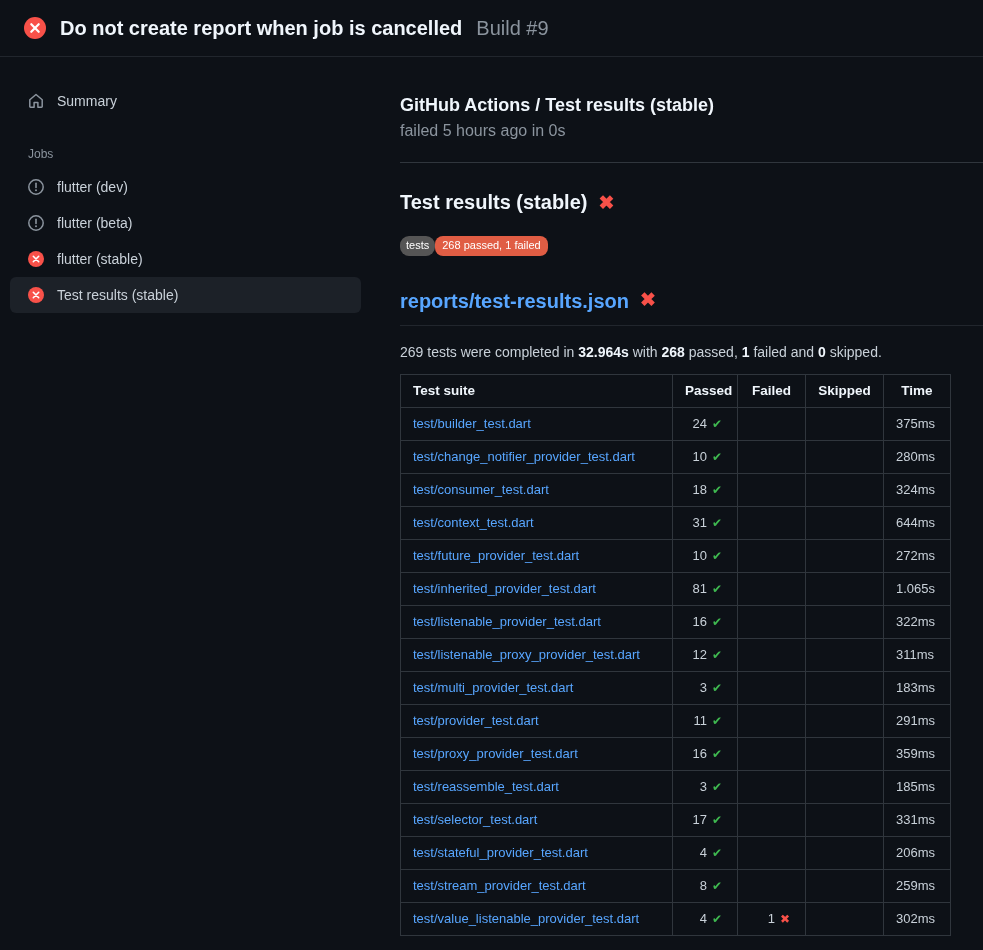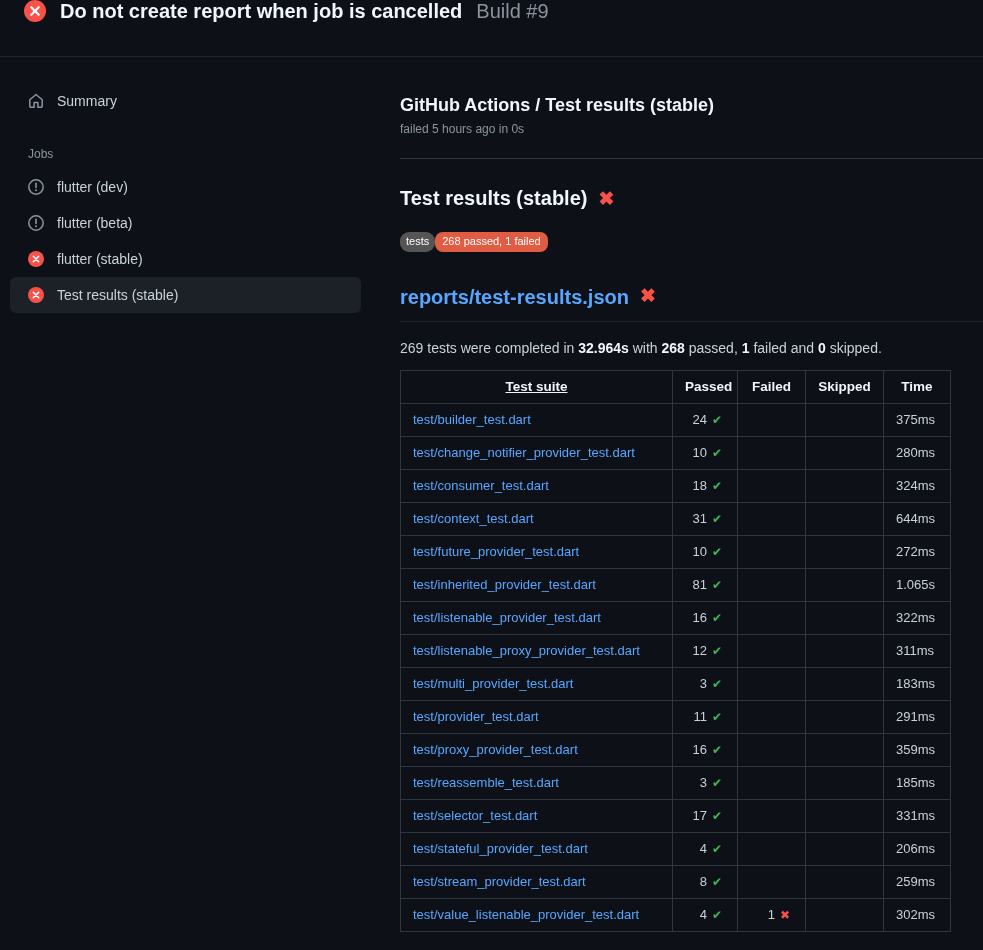--- a/index.html
+++ b/index.html
@@ -7,21 +7,21 @@
   body {
     width: 983px; height: 950px; overflow: hidden;
     background: var(--bg, #0d1117);
     color: var(--text, #c9d1d9);
     font-family: "Liberation Sans", sans-serif;
     font-size: 14px;
   }
 
   
   .app-header {
-    display: flex; gap: 14px;
+    display: flex; align-items: center; gap: 14px;
     height: 57px; padding: 0 24px;
     border-bottom: 1px solid var(--border-muted, #21262d);
   }
   .app-header .status-ico { width: 22px; height: 22px; flex: none; display: inline-flex; }
   .app-header .run-title { margin: 0; font-size: 20px; font-weight: 700; color: var(--heading, #f0f6fc); white-space: nowrap; }
   .app-header .build { font-size: 20px; font-weight: 400; color: var(--muted, #8b949e); white-space: nowrap; }
 
   
   .layout { display: flex; align-items: flex-start; }
 
@@ -33,21 +33,21 @@
     font-size: 14px; color: var(--text, #c9d1d9); cursor: pointer;
     white-space: nowrap;
   }
   .side-item.selected { background: var(--selected, #1c2128); }
   .side-item .ico { width: 16px; height: 16px; flex: none; display: inline-flex; }
   .jobs-label { margin: 28px 0 8px 18px; font-size: 12px; color: var(--muted, #8b949e); }
 
   
   .main { flex: 1; padding: 38px 0 0 25px; }
   .breadcrumb { font-size: 18px; font-weight: 700; color: var(--heading, #f0f6fc); }
-  .status-line { margin-top: 6px; font-size: 12px; color: var(--muted, #8b949e); }
+  .status-line { margin-top: 6px; font-size: 16px; color: var(--muted, #8b949e); }
   .divider { margin-top: 22px; border-bottom: 1px solid var(--border, #30363d); }
 
   .section-title {
     display: flex; align-items: center; gap: 11px;
     margin-top: 28px; font-size: 20px; font-weight: 700; color: var(--heading, #f0f6fc);
   }
   .red-x { color: var(--red, #f85149); font-weight: 700; }
   .section-title .red-x, .report-heading .red-x { font-size: 19px; line-height: 1; }
 
   .badge-row { margin-top: 22px; }
@@ -70,21 +70,21 @@
   .summary-sentence strong { font-weight: 700; color: var(--heading, #f0f6fc); }
 
   
   table.results { margin-top: 14px; width: 550px; border-collapse: collapse; table-layout: fixed; }
   .results th, .results td {
     border: 1px solid var(--border, #30363d);
     padding: 7px 12px; font-size: 13px; line-height: 18px;
     white-space: nowrap; overflow: hidden;
   }
   .results th { color: var(--heading, #f0f6fc); font-weight: 700; text-align: center; font-size: 13.5px; }
-  .results th.suite-h { text-align: center; text-decoration: underline; }
+  .results th.suite-h { text-align: left; }
   .results td.suite a { color: var(--link, #58a6ff); text-decoration: none; }
   .results td.num { text-align: right; padding-right: 15px; }
   .results td.time { text-align: left; }
   .cell-icon { margin-left: 5px; font-size: 12px; }
   .cell-icon.check { color: var(--green, #3fb950); }
   .cell-icon.cross { color: var(--red, #f85149); }
 </style>
 </head>
 <body>
 

